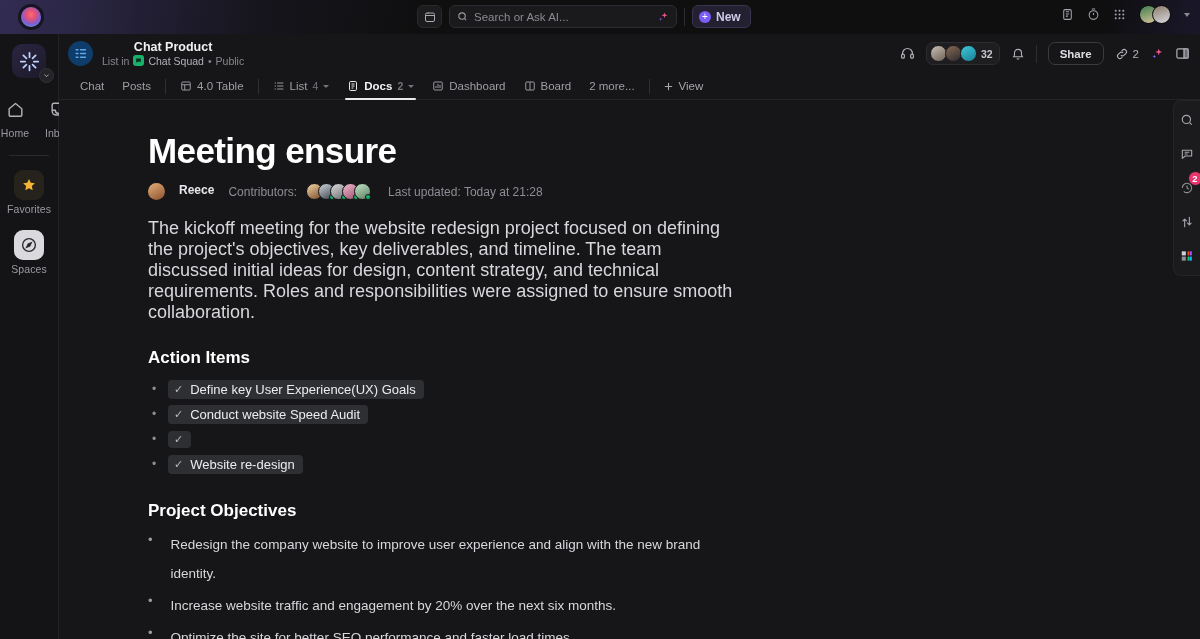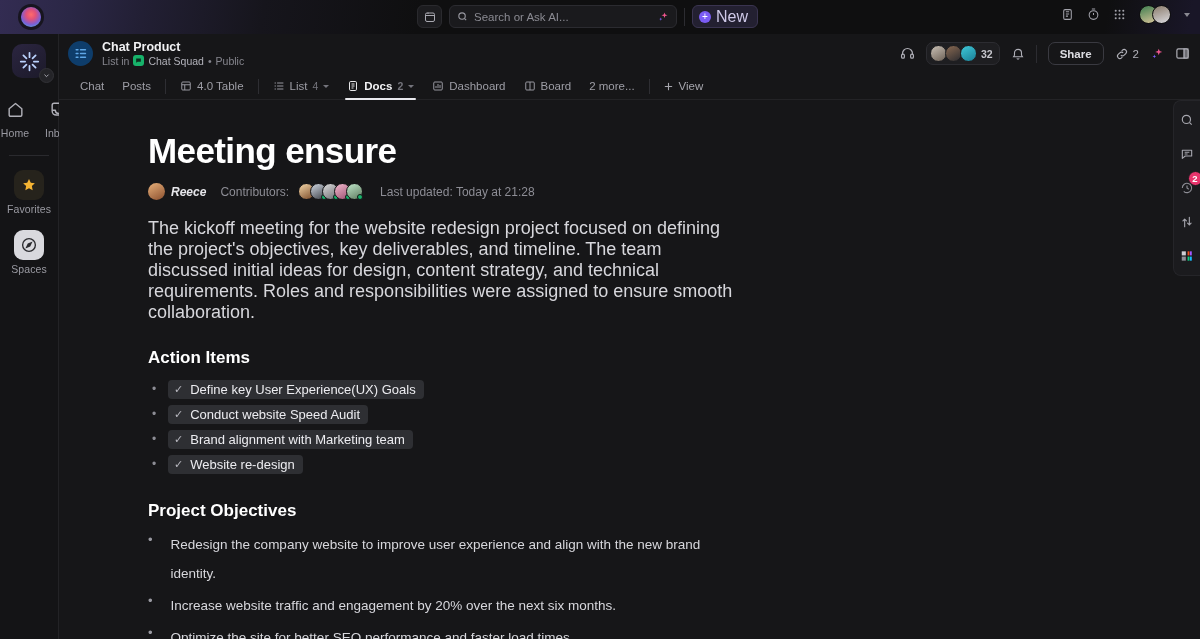--- a/index.html
+++ b/index.html
@@ -30,21 +30,21 @@
   }
   .searchbox {
     width: 228px; height: 23px; border-radius: 6px; background: #1a1a1d;
     border: 1px solid #2b2b30; display: flex; align-items: center; padding: 0 7px; gap: 6px;
   }
   .searchbox .ph { color: #8a8a92; font-size: 11.5px; flex: 1; }
   .tb-newbtn {
     height: 23px; border-radius: 6px; background: #232031; border: 1px solid #3a3450;
     display: flex; align-items: center; gap: 5px; padding: 0 9px 0 6px;
   }
-  .tb-newbtn span { color: #cfc9e8; font-size: 16px; font-weight: 400; }
+  .tb-newbtn span { color: #cfc9e8; font-size: 12px; font-weight: 700; }
   .newdot { width: 12px; height: 12px; border-radius: 50%; background: #7b5cf5;
     display: flex; align-items: center; justify-content: center; color: #fff; font-size: 10px; line-height: 1; }
   .tb-right { position: absolute; right: 10px; top: 5px; display: flex; align-items: center; gap: 13px; }
   .tb-avagrp { display: flex; align-items: center; }
   .tb-ava { width: 19px; height: 19px; border-radius: 50%; border: 1.5px solid #0f0f10; margin-left: -6px; }
   .tb-ava:first-child { margin-left: 0; }
   .chev { width: 0; height: 0; border-left: 3.5px solid transparent; border-right: 3.5px solid transparent; border-top: 4px solid #8a8a92; }
 
   
   .sidebar {
@@ -76,21 +76,21 @@
   .fav-ico { width: 30px; height: 30px; border-radius: 9px; background: #26231c; display: flex; align-items: center; justify-content: center; }
   .sp-ico { width: 30px; height: 30px; border-radius: 9px; background: #d9d9de; display: flex; align-items: center; justify-content: center; }
 
   
   .main { position: absolute; left: 59px; top: 34px; width: 1141px; height: 605px; background: #161618; }
   .header { height: 39px; display: flex; align-items: center; padding: 0 10px 0 9px; position: relative; }
   .hd-appico {
     width: 25px; height: 25px; border-radius: 50%; background: #0e3d6b;
     display: flex; align-items: center; justify-content: center; flex: none;
   }
-  .hd-txt { margin-left: 9px; }
+  .hd-txt { margin-left: 9px; text-align: center; }
   .hd-title { font-size: 12.5px; font-weight: 700; color: #f1f1f3; line-height: 14px; }
   .hd-sub { font-size: 10.5px; color: #86868e; line-height: 14px; display: flex; align-items: center; gap: 4px; }
   .sq-ico { width: 11px; height: 11px; border-radius: 3px; background: #17b26a; display: flex; align-items: center; justify-content: center; }
   .hd-sub .sq-name { color: #b2b2ba; }
   .hd-right { margin-left: auto; display: flex; align-items: center; gap: 11px; }
   .ava-pill { display: flex; align-items: center; gap: 4px; background: #1e1e21; border: 1px solid #2c2c31; border-radius: 7px; padding: 2px 6px 2px 3px; }
   .ap-ava { width: 17px; height: 17px; border-radius: 50%; border: 1.5px solid #1e1e21; margin-left: -6px; }
   .ap-ava:first-child { margin-left: 0; }
   .ap-count { font-size: 10.5px; color: #c6c6cc; font-weight: 600; }
   .vdiv { width: 1px; height: 18px; background: #2c2c31; }
@@ -105,21 +105,21 @@
   .tab.active::after { content: ""; position: absolute; left: 7px; right: 7px; bottom: 0; height: 2px; background: #e9e9ee; border-radius: 1px; }
   .tab .cnt { color: #74747c; font-size: 10.5px; }
   .tdiv { width: 1px; height: 15px; background: #2e2e33; margin: 0 5px; }
   .mini-chev { width: 0; height: 0; border-left: 3px solid transparent; border-right: 3px solid transparent; border-top: 3.5px solid #74747c; }
   .addview { display: flex; align-items: center; gap: 5px; font-size: 11.5px; color: #a6a6ad; padding: 0 8px; }
 
   
   .doc { padding: 30px 0 0 89px; position: relative; }
   .doc-title { font-size: 35px; font-weight: 700; color: #fff; letter-spacing: -.6px; line-height: 42px; }
   .byline { display: flex; align-items: center; gap: 9px; margin-top: 11px; }
-  .by-author { display: flex; align-items: center; gap: 6px; font-style: italic; }
+  .by-author { display: flex; gap: 14px; }
   .by-ava { width: 17px; height: 17px; border-radius: 50%; }
   .by-name { font-size: 12px; color: #e6e6ea; font-weight: 600; }
   .contrib-lbl { font-size: 12px; color: #8d8d95; margin-left: 5px; }
   .contrib-grp { display: flex; align-items: center; }
   .c-ava { width: 17px; height: 17px; border-radius: 50%; margin-left: -5px; border: 1.5px solid #161618; position: relative; }
   .c-ava:first-child { margin-left: 0; }
   .c-dot { position: absolute; right: -1px; bottom: -1px; width: 6px; height: 6px; border-radius: 50%; background: #17b26a; border: 1px solid #161618; }
   .updated { font-size: 12px; color: #8d8d95; margin-left: 8px; }
   .para { margin-top: 18px; width: 586px; font-size: 18px; line-height: 21px; color: #d7d7dc; }
   .h2 { margin-top: 25px; font-size: 17px; font-weight: 700; color: #fff; }
@@ -470,21 +470,20 @@
         <span class="ai-bullet">•</span>
         <span class="ai-chip">
           <span class="ai-chk">✓</span>
           <span class="ai-txt">Conduct website Speed Audit</span>
         </span>
       </div>
       <div class="ai-row">
         <span class="ai-bullet">•</span>
         <span class="ai-chip">
           <span class="ai-chk">✓</span>
-          <span class="ai-txt">Brand alignment with Marketing team</span>
         </span>
       </div>
       <div class="ai-row">
         <span class="ai-bullet">•</span>
         <span class="ai-chip">
           <span class="ai-chk">✓</span>
           <span class="ai-txt">Website re-design</span>
         </span>
       </div>
     </div>

